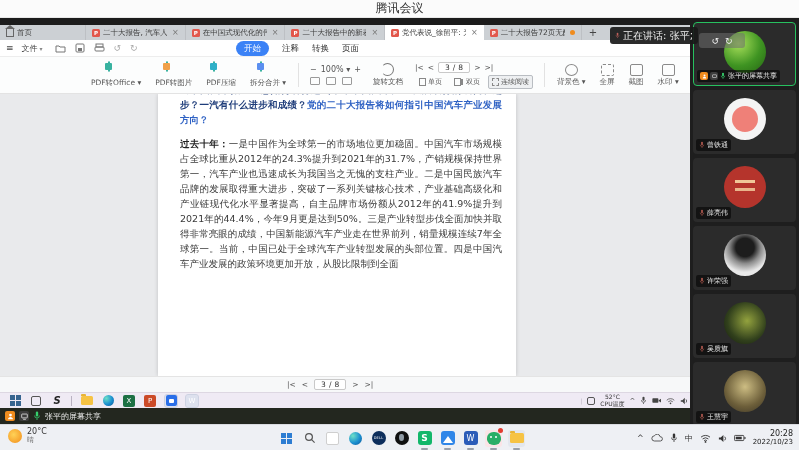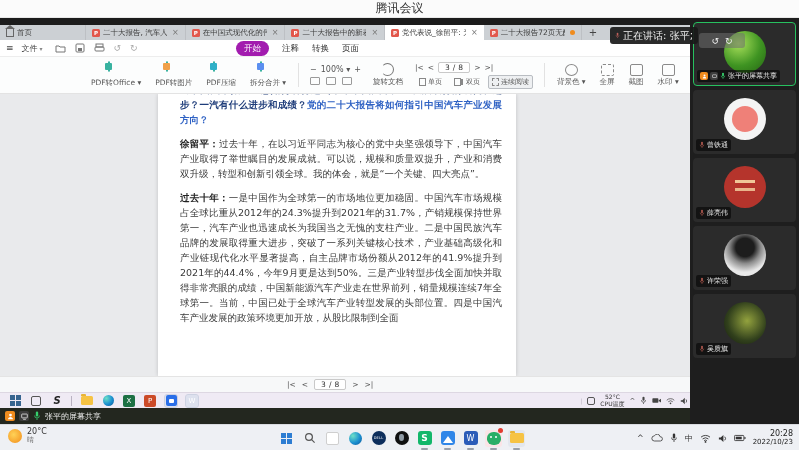--- a/index.html
+++ b/index.html
@@ -29,21 +29,21 @@
   .account { position:absolute; right:38px; top:2px; width:10px; height:10px; border-radius:50%; background:#9aa0a6; }
 
   
   .menurow { position:relative; height:17px; background:#fff; display:flex; align-items:center; font-size:8px; color:#444; border-bottom:1px solid #ededed; }
   .menurow .hamb { margin-left:6px; font-size:9px; }
   .menurow .fileword { margin-left:8px; }
   .menurow .chev { font-size:6px; color:#888; margin-left:2px; }
   .qicons { display:flex; align-items:center; gap:9px; margin-left:12px; }
   .qicons svg { display:block; }
   .ribbon { position:absolute; left:236px; top:0; height:17px; display:flex; align-items:center; gap:13px; font-size:8.5px; color:#333; }
-  .ribbon .pill { background:#a21caf; color:#fff; border-radius:8px; padding:1.5px 8px; }
+  .ribbon .pill { background:#3b82f6; color:#fff; border-radius:8px; padding:1.5px 8px; }
 
   
   .toolbar { height:37px; background:#fcfdfd; border-bottom:1px solid #e3e3e3; display:flex; align-items:center; padding-left:84px; }
   .tbtn { display:flex; flex-direction:column; align-items:center; justify-content:center; gap:1px; padding:0 7px; font-size:7.5px; color:#555; white-space:nowrap; }
   .tbtn .bigic { width:16px; height:15px; position:relative; }
   .docic { width:12px; height:14px; background:#fff; border:1px solid #38b2a0; border-radius:1px; margin:0 auto; position:relative; }
   .docic:after { content:""; position:absolute; right:-3px; bottom:1px; width:7px; height:7px; background:#38b2a0; border-radius:1px; }
   .docic.orange:after { background:#f0a04a; }
   .docic.blue:after { background:#5b8ff0; }
   .docic.teal2:after { background:#2fb0c8; }
@@ -320,21 +320,20 @@
       <div class="tbtn">
         <span class="smallic"></span>
         <span>剪贴板</span>
       </div>
     </div>
 
     <div class="docarea">
       <div class="page">
         <div class="pagetext">
           <p class="q"><span>《中国汽车报》：您如何看待过去十年中国汽车产业发展取得的成就和进步？一汽有什么进步和成绩？</span><span class="q2">党的二十大报告将如何指引中国汽车产业发展方向？</span></p>
-          <p><span class="lead">徐留平：</span><span>过去十年，在以习近平同志为核心的党中央坚强领导下，中国汽车产业取得了举世瞩目的发展成就。可以说，规模和质量双提升，产业和消费双升级，转型和创新引领全球。我的体会，就是“一个关键、四大亮点”。</span></p>
           <p><span class="lead">过去十年：</span><span>一是中国作为全球第一的市场地位更加稳固。中国汽车市场规模占全球比重从2012年的24.3%提升到2021年的31.7%，产销规模保持世界第一，汽车产业也迅速成长为我国当之无愧的支柱产业。二是中国民族汽车品牌的发展取得重大进步，突破了一系列关键核心技术，产业基础高级化和产业链现代化水平显著提高，自主品牌市场份额从2012年的41.9%提升到2021年的44.4%，今年9月更是达到50%。三是产业转型步伐全面加快并取得非常亮眼的成绩，中国新能源汽车产业走在世界前列，销量规模连续7年全球第一。当前，中国已处于全球汽车产业转型发展的头部位置。四是中国汽车产业发展的政策环境更加开放，从股比限制到全面</span></p>
         </div>
       </div>
       <div class="vscroll"></div>
     </div>
 
     <div class="pdfstatus">
       <div class="centernav">
         <span>|&lt;</span>
         <span>&lt;</span>
@@ -501,20 +500,31 @@
     </div>
     <div class="tile">
       <div class="avatar av5"></div>
       <div class="namechip">
         <svg class="ic" width="6" height="8" viewBox="0 0 10 12">
             <rect x="3.5" y="0.5" width="3" height="6" rx="1.5" fill="#a8554c"></rect>
             <path d="M2 5.5a3 3 0 0 0 6 0" fill="none" stroke="#a8554c"></path>
             <line x1="5" y1="9" x2="5" y2="11" stroke="#a8554c"></line>
           </svg>
         <span>吴质旗</span>
+      </div>
+    </div>
+    <div class="tile">
+      <div class="avatar av6"></div>
+      <div class="namechip">
+        <svg class="ic" width="6" height="8" viewBox="0 0 10 12">
+            <rect x="3.5" y="0.5" width="3" height="6" rx="1.5" fill="#a8554c"></rect>
+            <path d="M2 5.5a3 3 0 0 0 6 0" fill="none" stroke="#a8554c"></path>
+            <line x1="5" y1="9" x2="5" y2="11" stroke="#a8554c"></line>
+          </svg>
+        <span>王慧宇</span>
       </div>
     </div>
   </div>
 
   <div class="toast">
     <svg class="ic" width="7" height="9" viewBox="0 0 10 12">
         <rect x="3.5" y="0.5" width="3" height="6" rx="1.5" fill="#c0605a"></rect>
         <path d="M2 5.5a3 3 0 0 0 6 0" fill="none" stroke="#c0605a"></path>
         <line x1="5" y1="9" x2="5" y2="11" stroke="#c0605a"></line>
       </svg>

